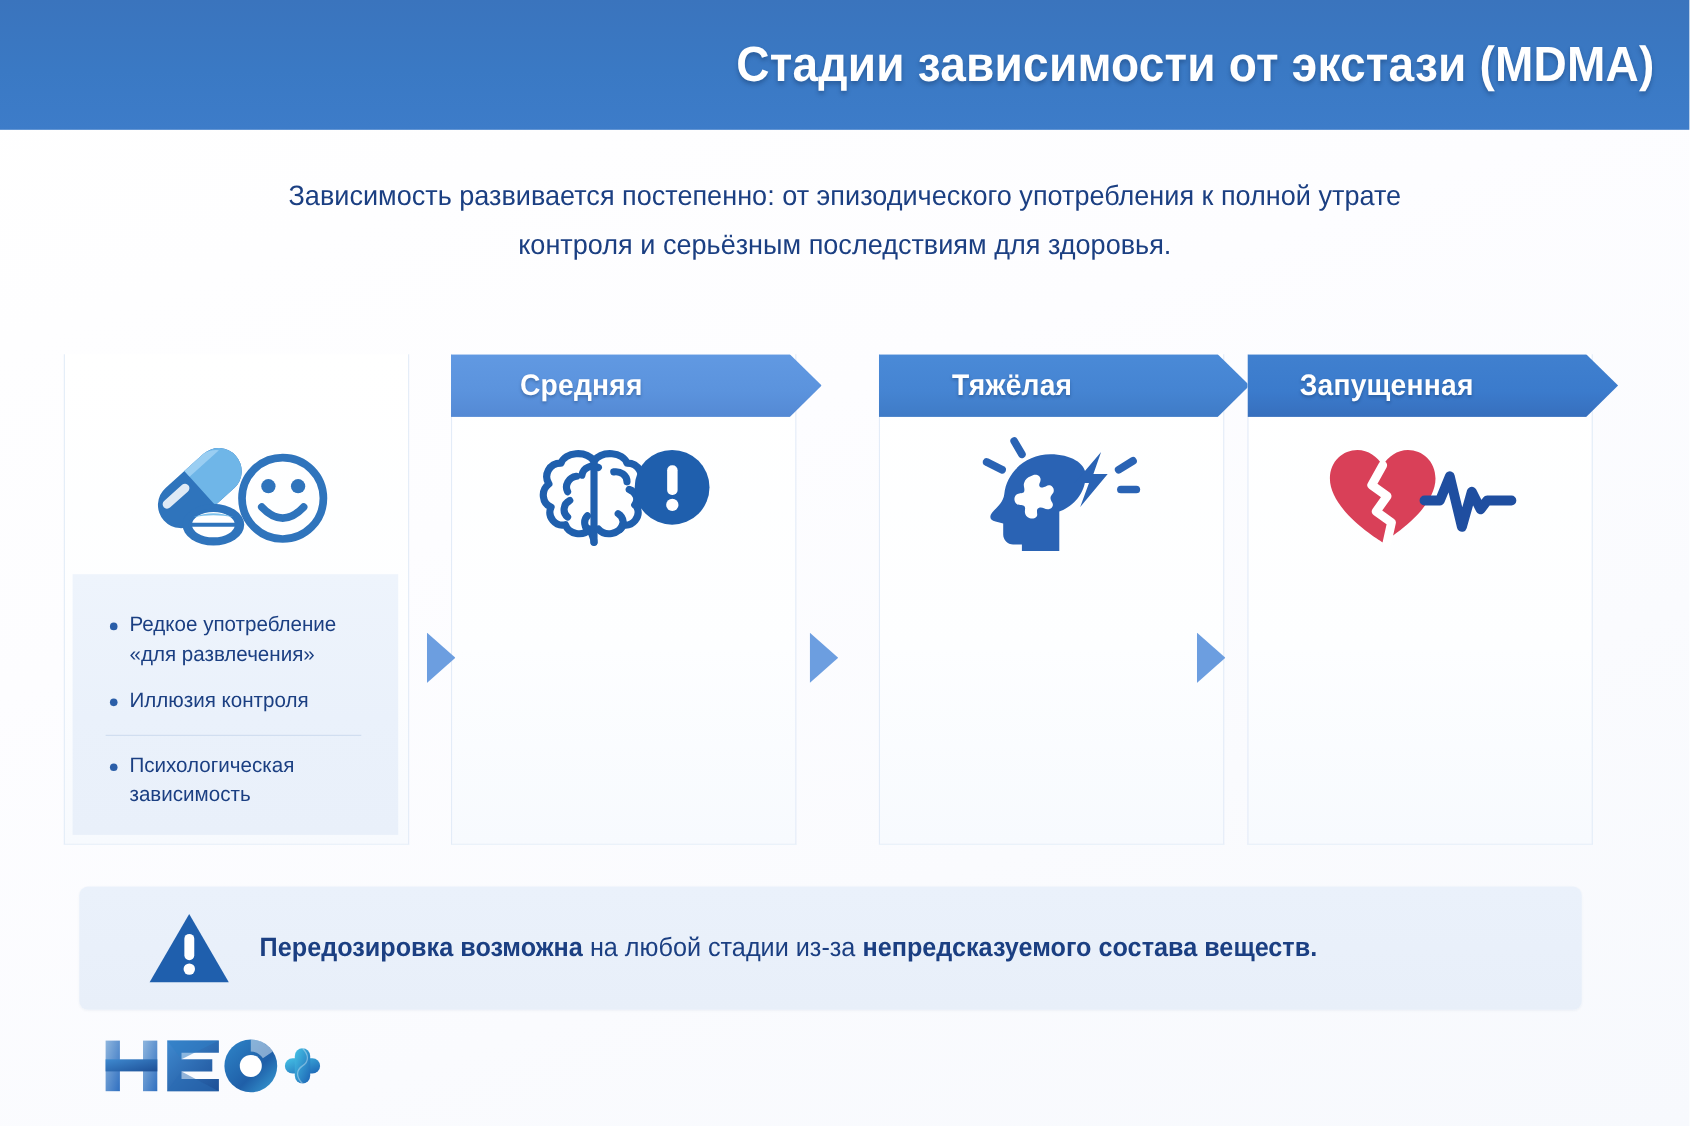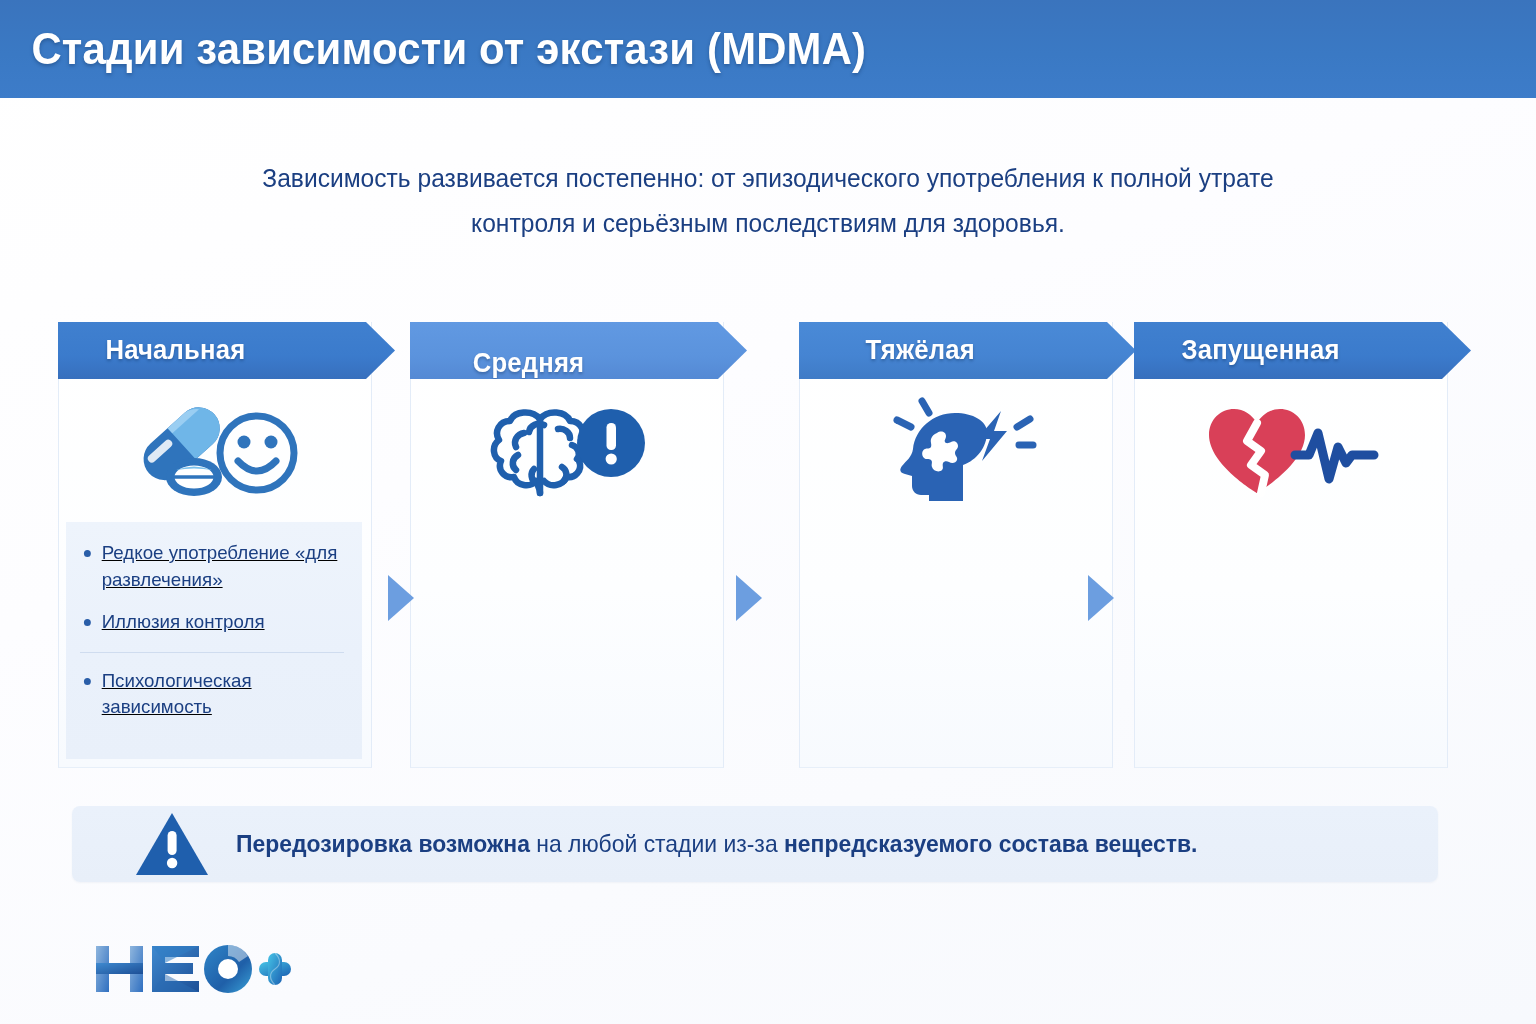--- a/index.html
+++ b/index.html
@@ -10,23 +10,23 @@
     overflow:hidden;
     position:relative;
   }
   #page{
     position:absolute;inset:0;
     background:linear-gradient(160deg,#ffffff 0%,#fdfdff 40%,#f7f9fd 100%);
   }
 
   
   .header-band{
-    position:absolute;left:0;top:0;width:1536px;height:98px;
+    position:absolute;left:0;top:0;width:1536px;height:118px;
     background:linear-gradient(180deg,#3a74bd 0%,#3a79c4 55%,#3d7cc9 100%);
-    display:flex;align-items:center;justify-content:flex-start;
+    display:flex;align-items:center;justify-content:flex-end;
   }
   .header-title{
     color:#ffffff;
     font-size:45px;
     font-weight:bold;
     letter-spacing:.2px;
     text-shadow:0 2px 4px rgba(12,40,80,.35);
     transform:scaleX(.93);
   }
 
@@ -85,21 +85,21 @@
   }
   .icon-wrap svg{display:block;}
 
   
   .bullets{
     position:absolute;left:8px;top:200px;width:296px;height:237px;
     background:linear-gradient(180deg,#eef4fc 0%,#eaf1fb 55%,#e9f0fa 100%);
     padding:18px 14px 10px 14px;
     box-sizing:border-box;
   }
-  ul.blist{list-style:none;margin:0;padding:0;text-decoration:underline;}
+  ul.blist{list-style:none;margin:16px;padding:0;}
   ul.blist li{
     position:relative;
     padding-left:22px;
     color:#1b3f82;
     font-size:19px;
     line-height:26.5px;
     margin-bottom:16px;
     transform:scaleX(.985);
     transform-origin:left center;
   }
@@ -118,21 +118,21 @@
     position:absolute;top:253px;width:26px;height:46px;
     background:#6c9ee0;
     clip-path:polygon(0 0,100% 50%,0 100%);
   }
   .ma0{left:330px;}
   .ma1{left:678px;}
   .ma2{left:1030px;}
 
   
   .warn{
-    position:absolute;left:72px;top:806px;width:1366px;height:76px;
+    position:absolute;left:72px;top:806px;width:1366px;height:112px;
     background:linear-gradient(180deg,#eaf1fb 0%,#e8eff9 100%);
     border-radius:8px;
     display:flex;align-items:center;
     box-shadow:0 1px 2px rgba(40,70,120,.05);
   }
   .warn-icon{margin-left:62px;margin-right:26px;display:flex;align-items:center;}
   .warn-text{
     color:#1b3f82;font-size:24px;
     transform:scaleX(.955);transform-origin:left center;
     white-space:nowrap;
@@ -150,23 +150,20 @@
   <div class="header-band">
     <div class="header-title">Стадии зависимости от экстази (MDMA)</div>
   </div>
 
   <div class="subtitle">Зависимость развивается постепенно: от эпизодического употребления к полной утрате контроля и серьёзным последствиям для здоровья.</div>
 
   <div class="stages">
 
     <div class="col c0">
       <div class="col-body"></div>
-      <div class="chev" style="background:linear-gradient(180deg,#4080cf 0%,#3b7bcc 60%,#376fbd 100%);">
-        <span class="chev-label">Начальная</span>
-      </div>
       <div class="icon-wrap">
         <svg width="190" height="104" viewBox="0 0 190 104">
           <g>
 
             <g transform="rotate(-42 62 46)">
               <rect x="18" y="26" width="88" height="42" rx="21" fill="#2f74bc"></rect>
               <path d="M62 26 H85 A21 21 0 0 1 85 68 H62 Z" fill="#6fb6e8"></path>
               <rect x="26" y="34" width="30" height="8" rx="4" fill="#ffffff" opacity=".85"></rect>
               <path d="M62 26 H85 A21 21 0 0 1 98 33 L62 33 Z" fill="#a8d6f5" opacity=".75"></path>
             </g>
@@ -188,21 +185,21 @@
         <ul class="blist">
           <li>Редкое употребление «для развлечения»</li>
           <li>Иллюзия контроля</li>
           <li class="sep">Психологическая зависимость</li>
         </ul>
       </div>
     </div>
 
     <div class="col c1">
       <div class="col-body"></div>
-      <div class="chev" style="background:linear-gradient(180deg,#6199e2 0%,#5b93dd 60%,#5489d4 100%);align-items:flex-end;">
+      <div class="chev" style="background:linear-gradient(180deg,#6199e2 0%,#5b93dd 60%,#5489d4 100%);">
         <span class="chev-label">Средняя</span>
       </div>
       <div class="icon-wrap">
         <svg width="176" height="104" viewBox="0 0 176 104">
           <g fill="none" stroke="#1f5fad" stroke-width="6.5" stroke-linecap="round" stroke-linejoin="round">
             <path d="M62 22c-8-10-26-8-30 2-11 0-16 11-11 19-8 6-6 18 2 21-4 9 4 18 13 16 3 9 16 11 22 4 2 5 4 8 4 12"></path>
             <path d="M66 28c-6-3-14 0-15 7M46 36c-7 1-11 8-8 14M40 58c-6 3-7 11-2 15M56 72c-4 4-3 11 2 14"></path>
             <path d="M62 22V96"></path>
             <path d="M62 22c8-10 26-8 30 2 11 0 16 11 11 19 8 6 6 18-2 21 4 9-4 18-13 16-3 9-16 11-22 4"></path>
             <path d="M80 32c6-1 12 3 12 9M94 48c6 2 9 9 5 14M84 70c5 3 6 10 2 14"></path>

